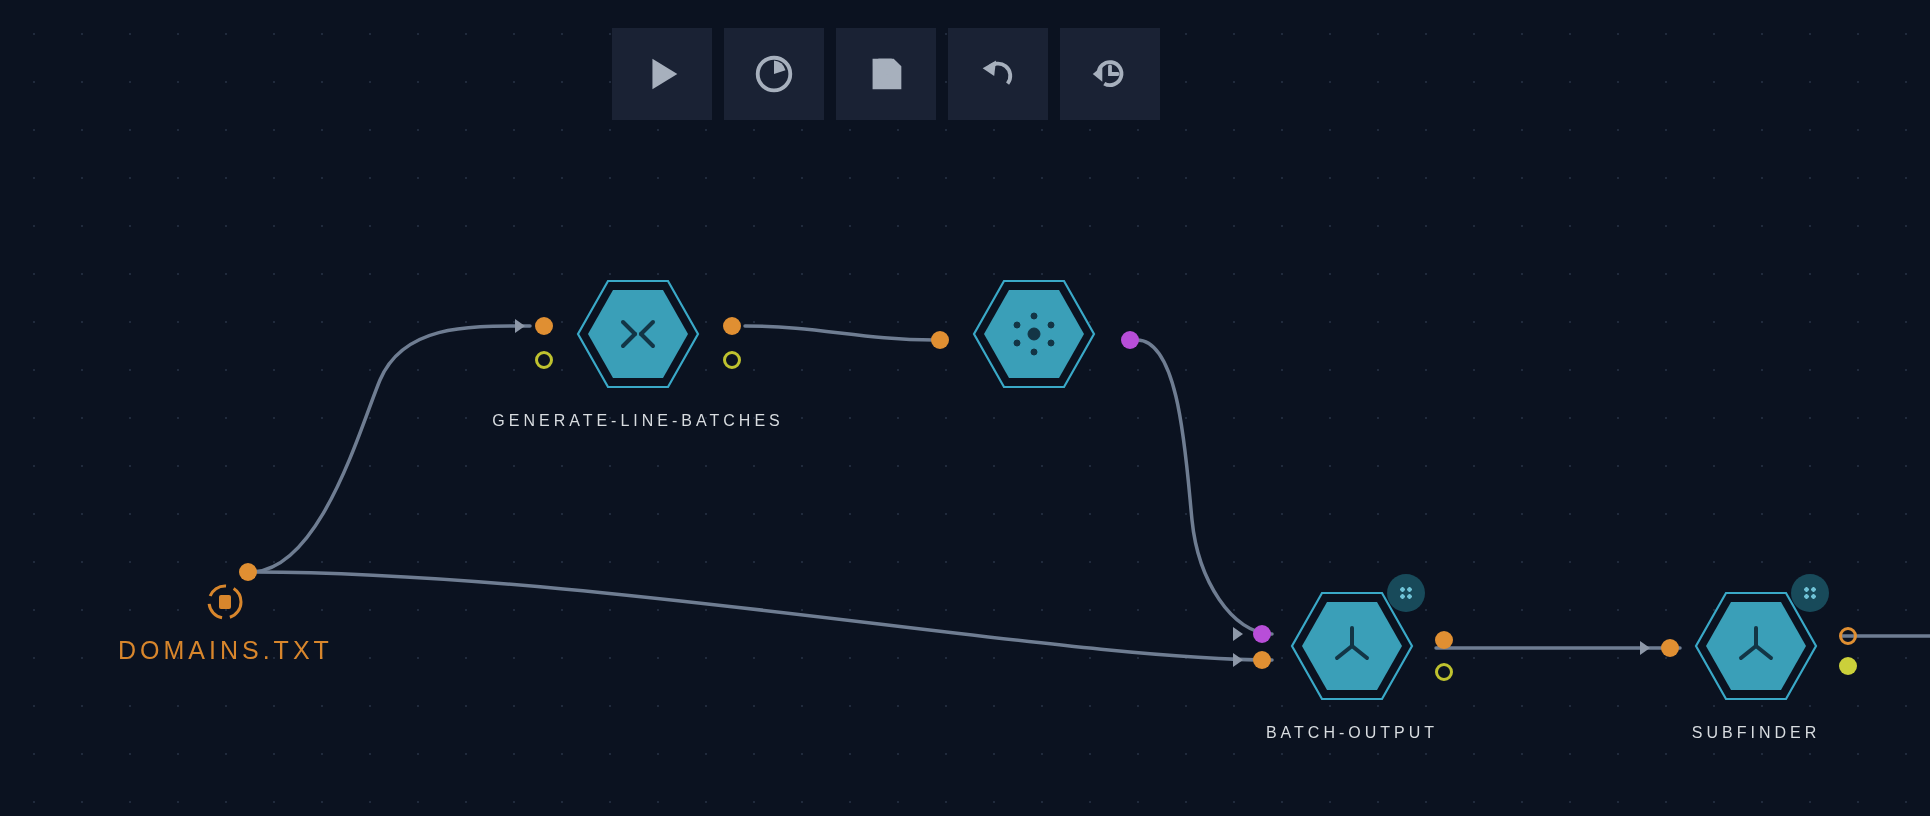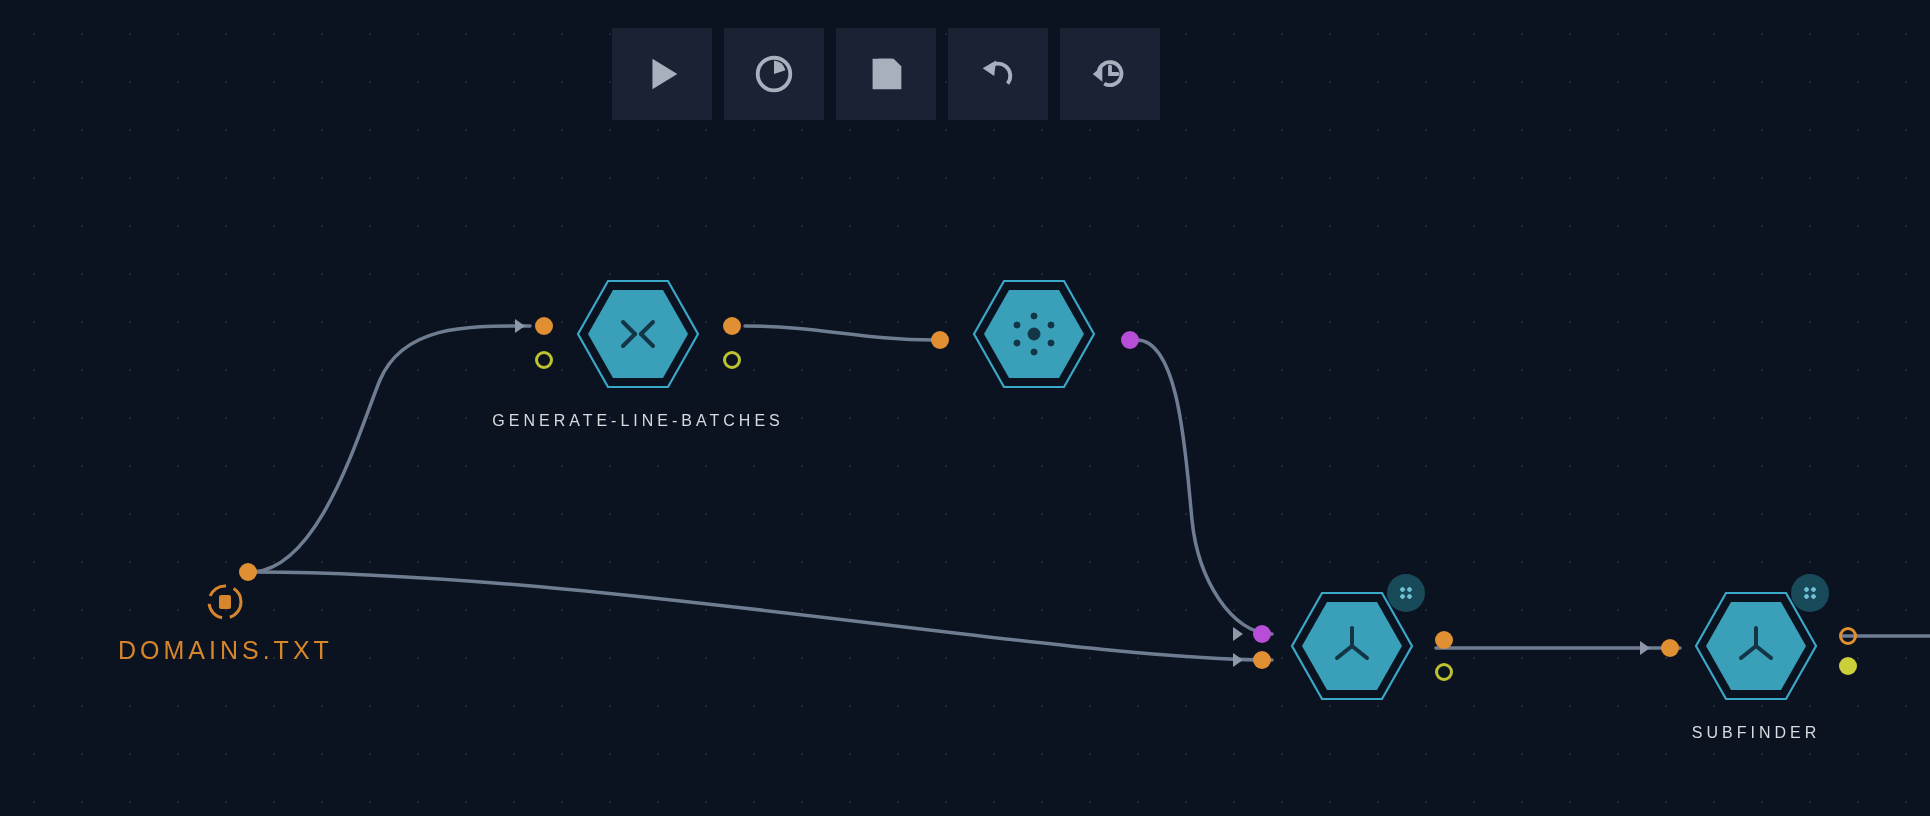--- a/index.html
+++ b/index.html
@@ -248,20 +248,21 @@
     <svg viewBox="0 0 126 112">
       <polygon class="hex-stroke" points="33,3 93,3 123,56 93,109 33,109 3,56"></polygon>
       <polygon class="hex-fill" points="38,12 88,12 113,56 88,100 38,100 13,56"></polygon>
       <g class="hex-icon" stroke-width="4" stroke-linecap="round">
         <line x1="63" y1="56" x2="63" y2="38"></line>
         <line x1="63" y1="56" x2="48" y2="68"></line>
         <line x1="63" y1="56" x2="78" y2="68"></line>
       </g>
     </svg>
   </div>
+  <div class="node-label">BATCH-OUTPUT</div>
 </div>
 <div class="in-arrow" style="left:1238px; top:634px;"></div>
 <div class="port solid purple" style="left:1262px; top:634px;"></div>
 <div class="in-arrow" style="left:1238px; top:660px;"></div>
 <div class="port solid orange" style="left:1262px; top:660px;"></div>
 <div class="port solid orange" style="left:1444px; top:640px;"></div>
 <div class="port ring  yellow" style="left:1444px; top:672px;"></div>
 
 <div class="node" style="left:1756px; top:590px;">
   <div class="hex-wrap">

